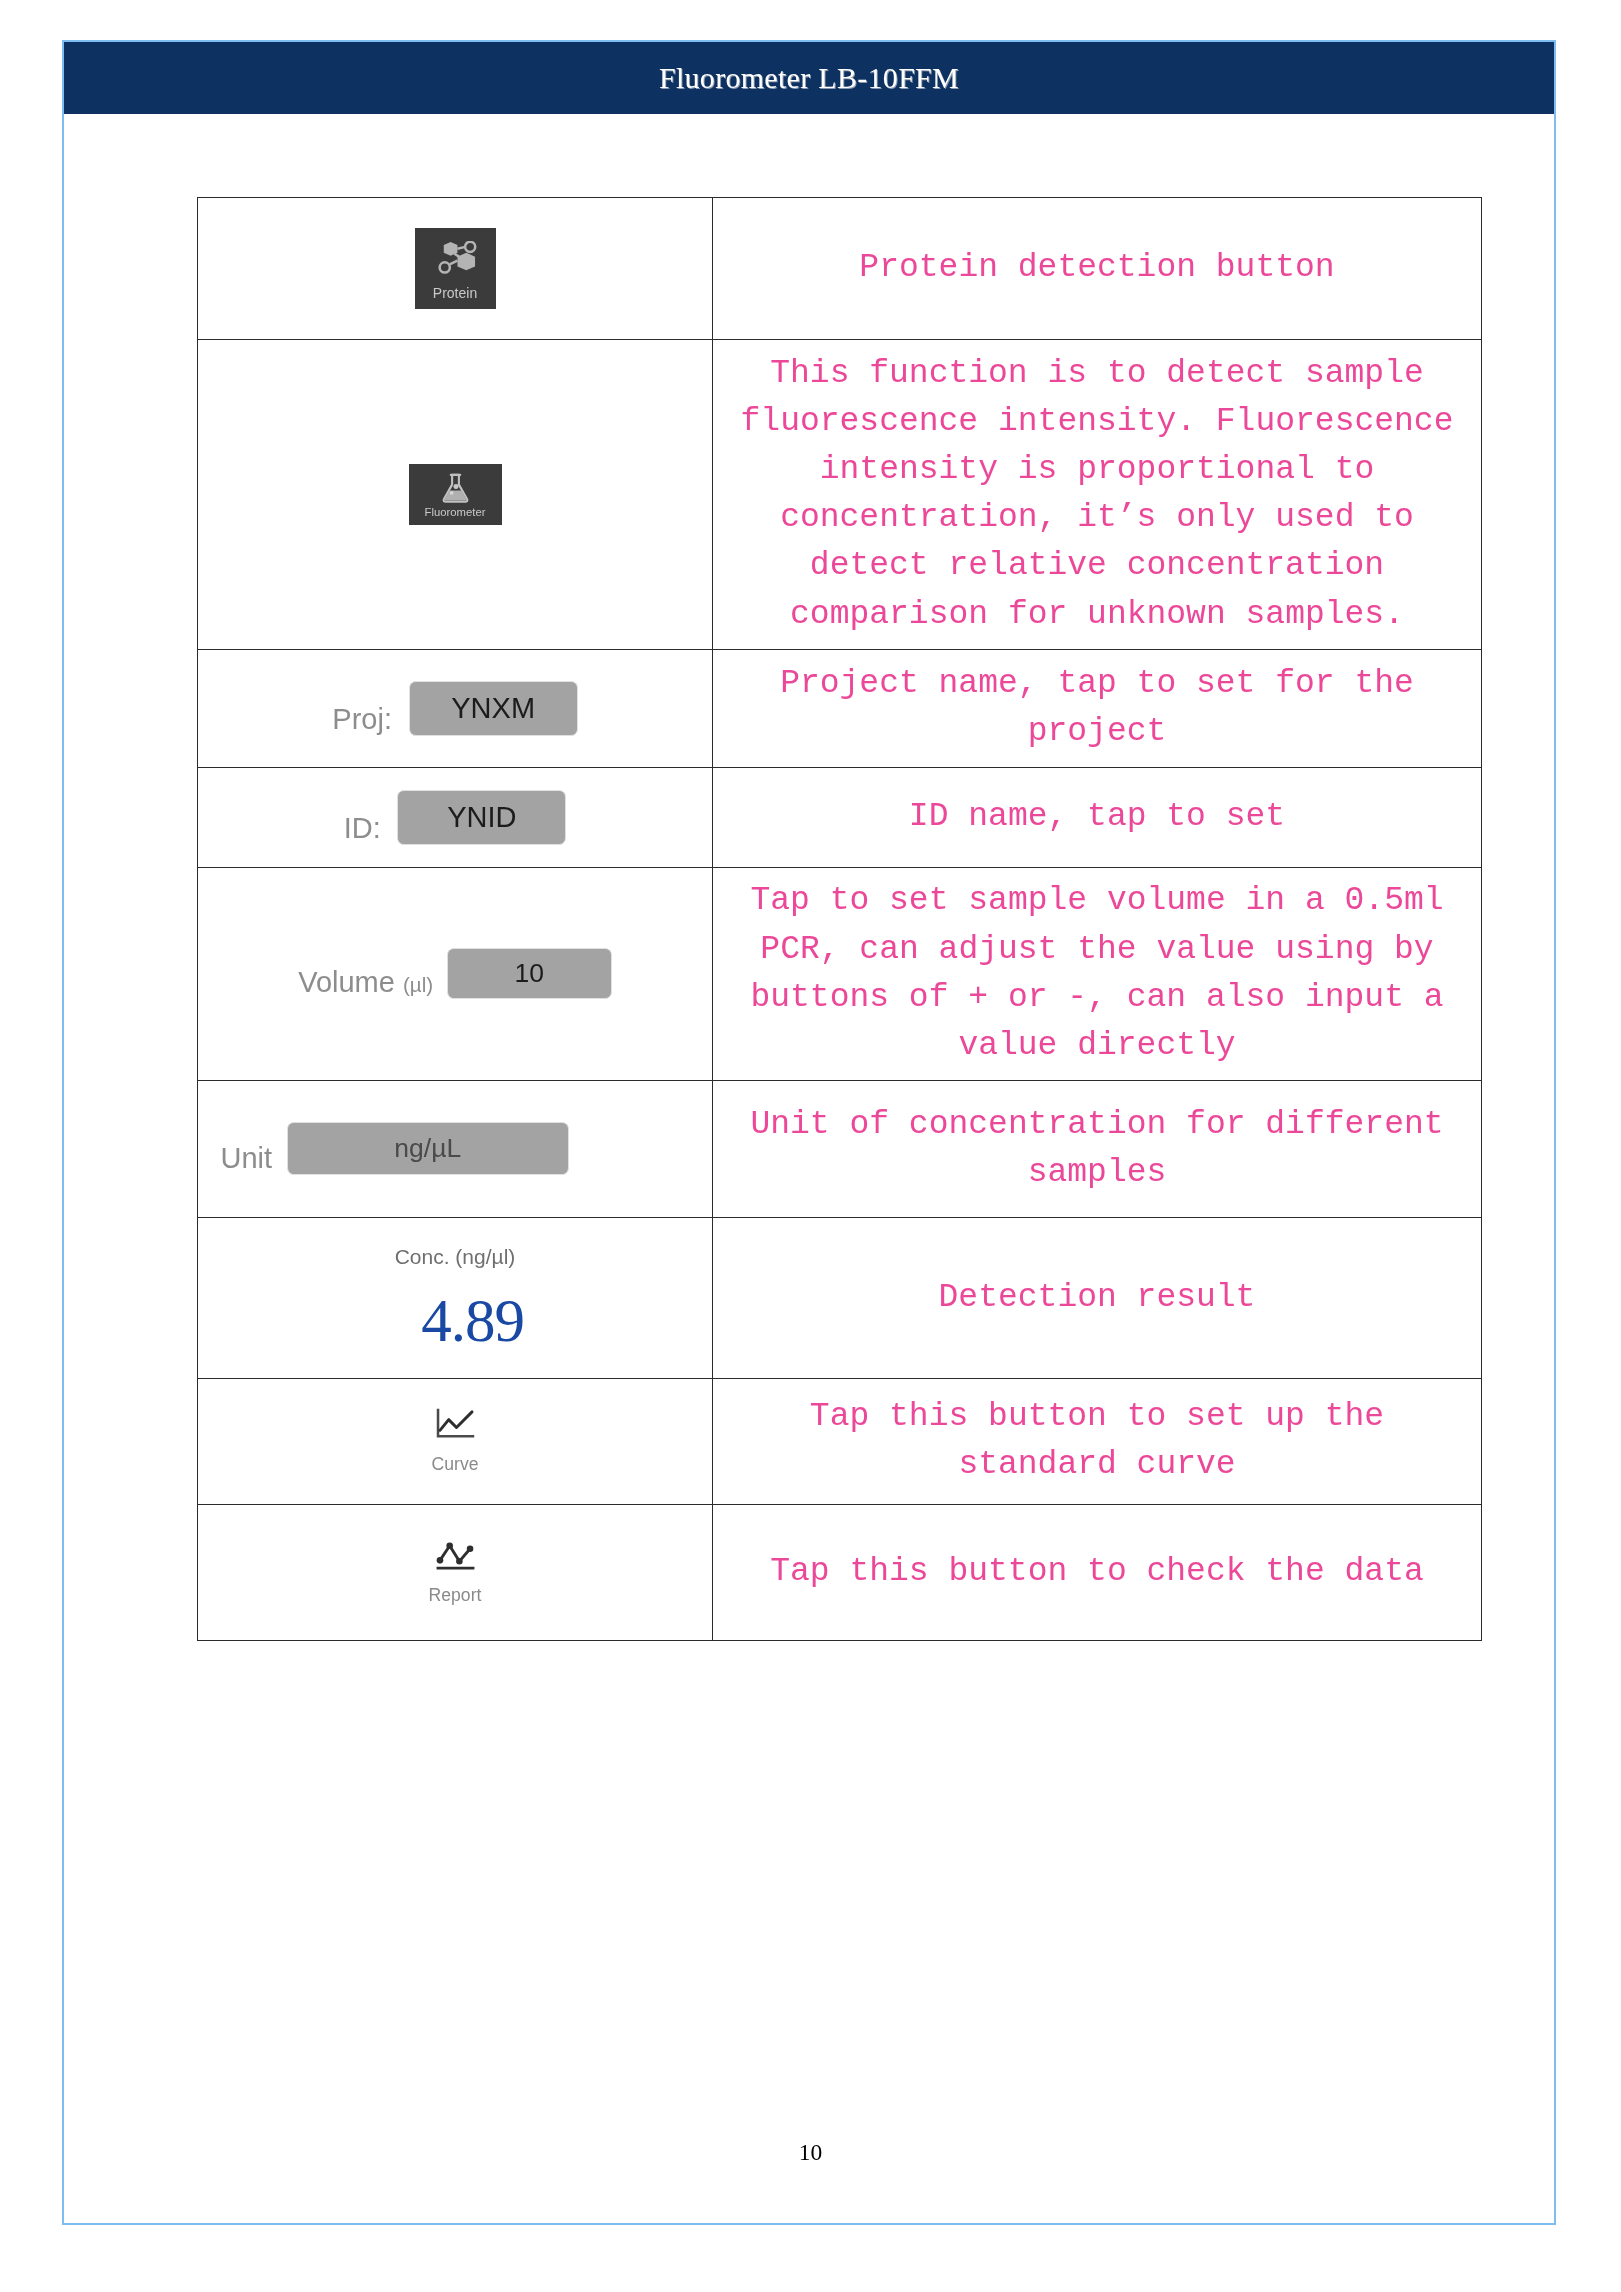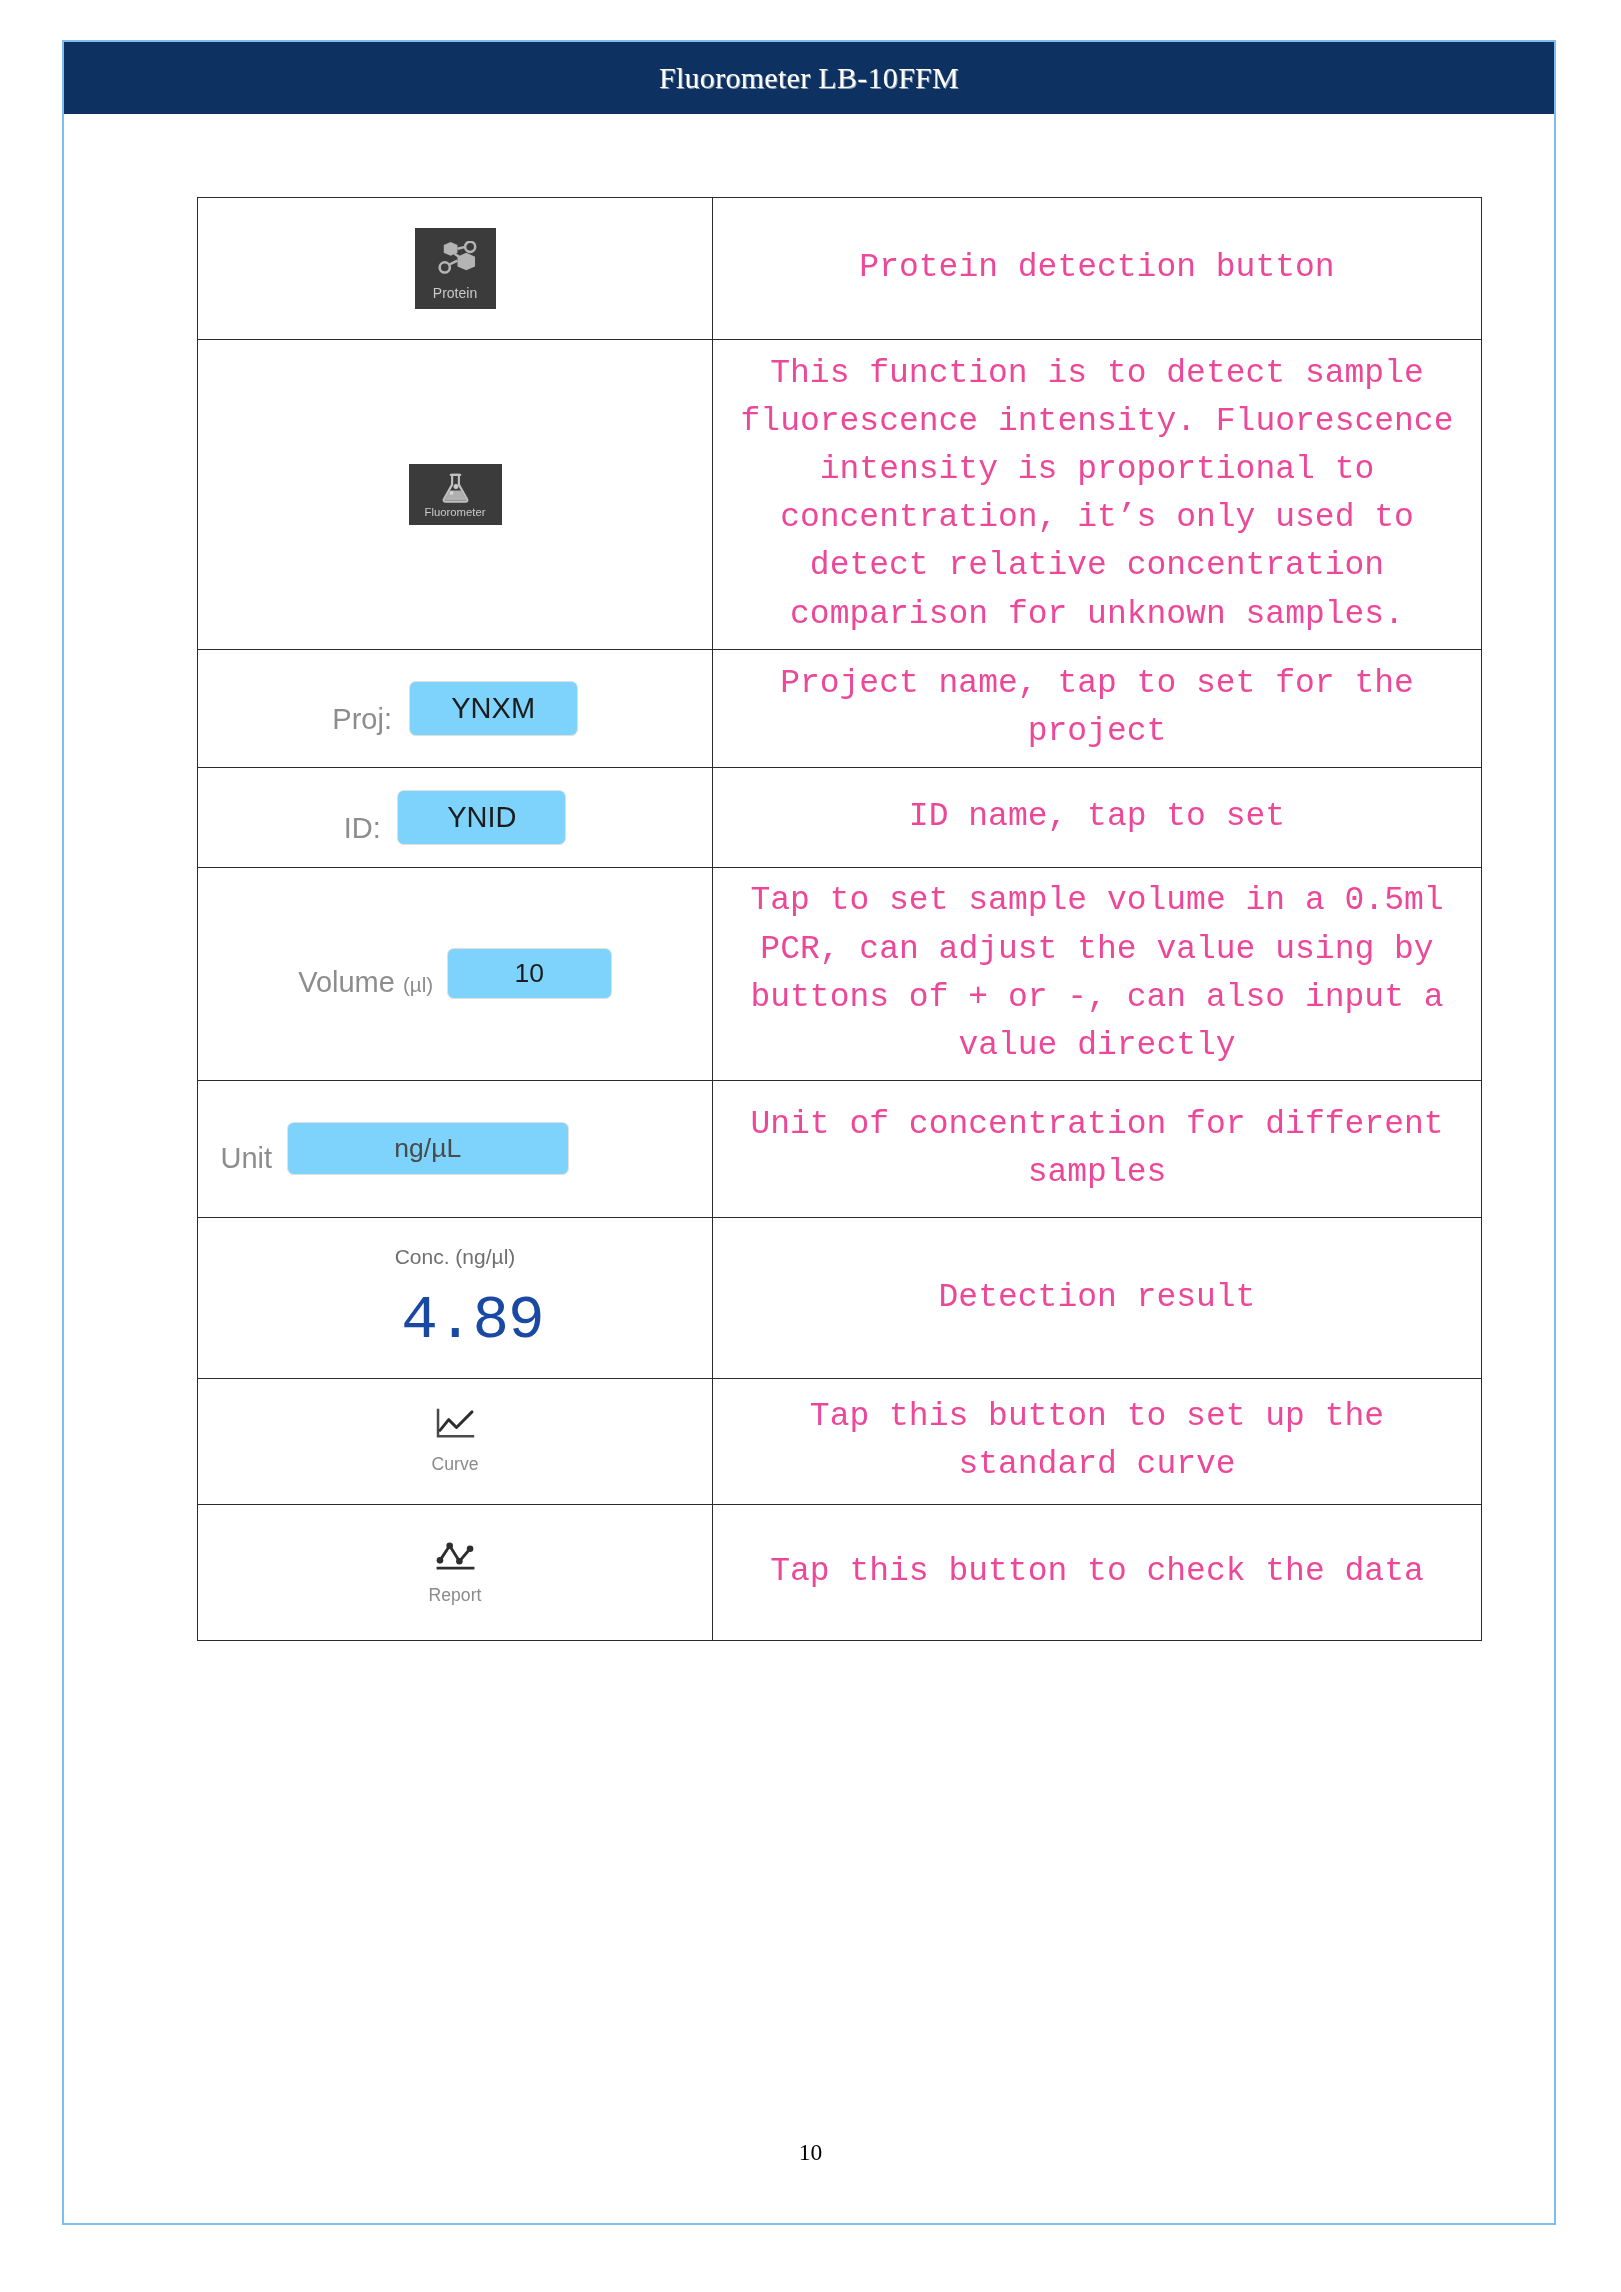--- a/index.html
+++ b/index.html
@@ -135,21 +135,21 @@
     white-space: nowrap;
   }
   .field-label.small-unit {
     font-size: 29px;
   }
   .field-label .unit-paren {
     font-size: 20.6px;
     color: #8d8d8d;
   }
   .value-pill {
-    background: #7dd3fc;
+    background: #a3a3a3;
     border: 1px solid #e0e0e0;
     border-radius: 6.9px;
     font-family: "Liberation Sans", sans-serif;
     color: #1c1c1c;
     display: flex;
     align-items: center;
     justify-content: center;
     box-sizing: border-box;
   }
   .pill-proj  { width: 169px; height: 55px; font-size: 29px; margin-left: 16.7px; }
@@ -159,21 +159,21 @@
   .pill-unit  { width: 282px; height: 53px; font-size: 26.5px; margin-left: 14.7px; color: #4a4a4a; }
 
   
   .conc-label {
     font-family: "Liberation Sans", sans-serif;
     font-size: 21px;
     color: #6f6f6f;
     text-align: center;
   }
   .conc-value {
-    font-family: Liberation Mono, monospace;
+    font-family: Liberation Serif, serif;
     font-size: 61px;
     color: #1a49a4;
     line-height: 1;
     margin-top: 21.6px;
     margin-left: 35px;
     letter-spacing: -1px;
   }
 
   
   .detect-btn {

